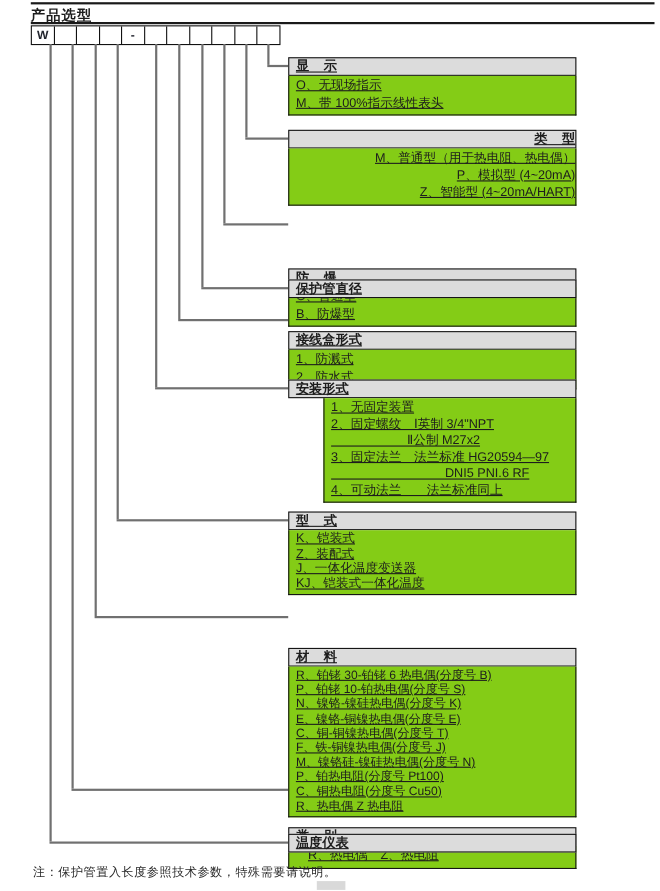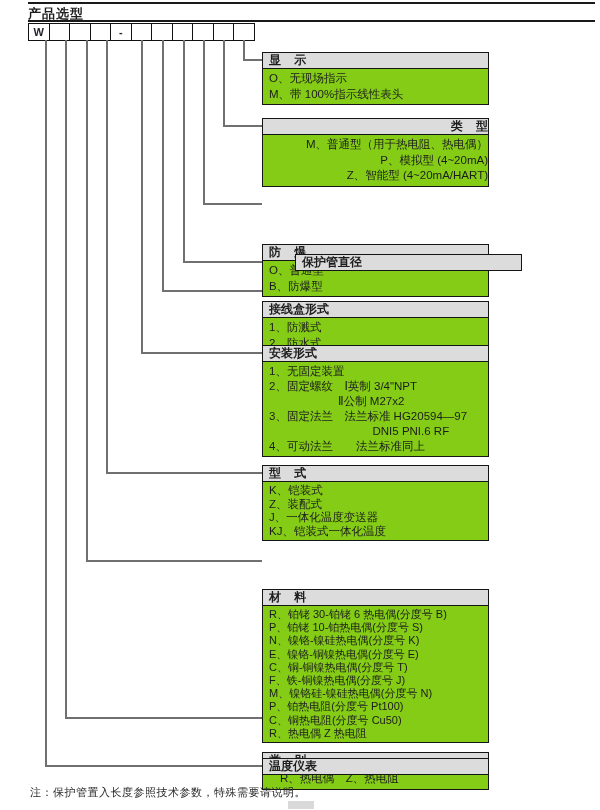--- a/index.html
+++ b/index.html
@@ -12,21 +12,21 @@
   .page-title{position:absolute;left:28px;top:5px;font-size:13px;font-weight:700;letter-spacing:1px;}
   .title-rule{position:absolute;left:28px;top:20px;width:567px;height:1.5px;background:#1a1a1a;}
   .code-row{position:absolute;left:28px;top:23px;display:flex;border:1.5px solid #111;background:#fff;}
   .code-cell{
     width:19.5px;height:16px;border-right:1.5px solid #111;
     display:flex;align-items:center;justify-content:center;
     font-size:11px;font-weight:700;color:#22252e;
   }
   .code-cell:last-child{border-right:none;}
   .vline,.hline{position:absolute;background:#707070;}
-  .section{position:absolute;left:262px;width:227px;}
+  .section{position:absolute;left:262px;width:262px;text-decoration:underline;}
   .section-header{
     background:#dcdcdc;border:1.5px solid #151515;height:13px;
     font-size:12px;font-weight:700;padding:1px 0 1px 6px;
     white-space:pre;line-height:13px;
   }
   .section-body{
     background:#84cc16;border:1.5px solid #151515;border-top:none;
     padding:2px 0 2px 6px;white-space:pre;
   }
   .section-item{white-space:pre;}
@@ -81,30 +81,30 @@
         <div class="section-body" style="font-size: 11.5px; line-height: 15.5px;"><div class="section-item">O、无现场指示</div><div class="section-item">M、带 100%指示线性表头</div></div>
       </div>
       <div class="section" style="top: 118px; text-align: right;">
         <div class="section-header">类    型</div>
         <div class="section-body" style="font-size: 11.5px; line-height: 15.5px;"><div class="section-item">M、普通型（用于热电阻、热电偶）</div><div class="section-item">P、模拟型 (4~20mA)</div><div class="section-item">Z、智能型 (4~20mA/HART)</div></div>
       </div>
       <div class="section" style="top: 196px; margin-top: 48px;">
         <div class="section-header">防    爆</div>
         <div class="section-body" style="font-size: 11.5px; line-height: 15.5px;"><div class="section-item">O、普通型</div><div class="section-item">B、防爆型</div></div>
       </div>
-      <div class="section" style="top: 254px; padding-left: 33px;">
+      <div class="section" style="top: 254px;">
         <div class="section-header">保护管直径</div>
       </div>
       <div class="section" style="top: 301px;">
         <div class="section-header">接线盒形式</div>
         <div class="section-body" style="font-size: 11.5px; line-height: 15.5px;"><div class="section-item">1、防溅式</div><div class="section-item">2、防水式</div></div>
       </div>
       <div class="section" style="top: 345px;">
         <div class="section-header">安装形式</div>
-        <div class="section-body" style="font-size: 11.5px; line-height: 15px;"><div class="section-item">1、无固定装置</div><div class="section-item">2、固定螺纹　Ⅰ英制 3/4"NPT</div><div class="section-item">　　　　　　Ⅱ公制 M27x2</div><div class="section-item">3、固定法兰　法兰标准 HG20594—97</div><div class="section-item">　　　　　　　　　DNI5 PNI.6 RF</div><div class="section-item">4、可动法兰　　法兰标准同上</div></div>
+        <div class="section-body" style="font-size: 11.5px; line-height: 15px; margin-left: 32px;"><div class="section-item">1、无固定装置</div><div class="section-item">2、固定螺纹　Ⅰ英制 3/4"NPT</div><div class="section-item">　　　　　　Ⅱ公制 M27x2</div><div class="section-item">3、固定法兰　法兰标准 HG20594—97</div><div class="section-item">　　　　　　　　　DNI5 PNI.6 RF</div><div class="section-item">4、可动法兰　　法兰标准同上</div></div>
       </div>
       <div class="section" style="top: 465px;">
         <div class="section-header">型    式</div>
         <div class="section-body" style="font-size: 11.5px; line-height: 13.5px;"><div class="section-item">K、铠装式</div><div class="section-item">Z、装配式</div><div class="section-item">J、一体化温度变送器</div><div class="section-item">KJ、铠装式一体化温度</div></div>
       </div>
       <div class="section" style="top: 553px; margin-top: 36px;">
         <div class="section-header">材    料</div>
         <div class="section-body" style="font-size: 11px; line-height: 13.2px;"><div class="section-item">R、铂铑 30-铂铑 6 热电偶(分度号 B)</div><div class="section-item">P、铂铑 10-铂热电偶(分度号 S)</div><div class="section-item">N、镍铬-镍硅热电偶(分度号 K)</div><div class="section-item">E、镍铬-铜镍热电偶(分度号 E)</div><div class="section-item">C、铜-铜镍热电偶(分度号 T)</div><div class="section-item">F、铁-铜镍热电偶(分度号 J)</div><div class="section-item">M、镍铬硅-镍硅热电偶(分度号 N)</div><div class="section-item">P、铂热电阻(分度号 Pt100)</div><div class="section-item">C、铜热电阻(分度号 Cu50)</div><div class="section-item">R、热电偶 Z 热电阻</div></div>
       </div>
       <div class="section" style="top: 752px;">

